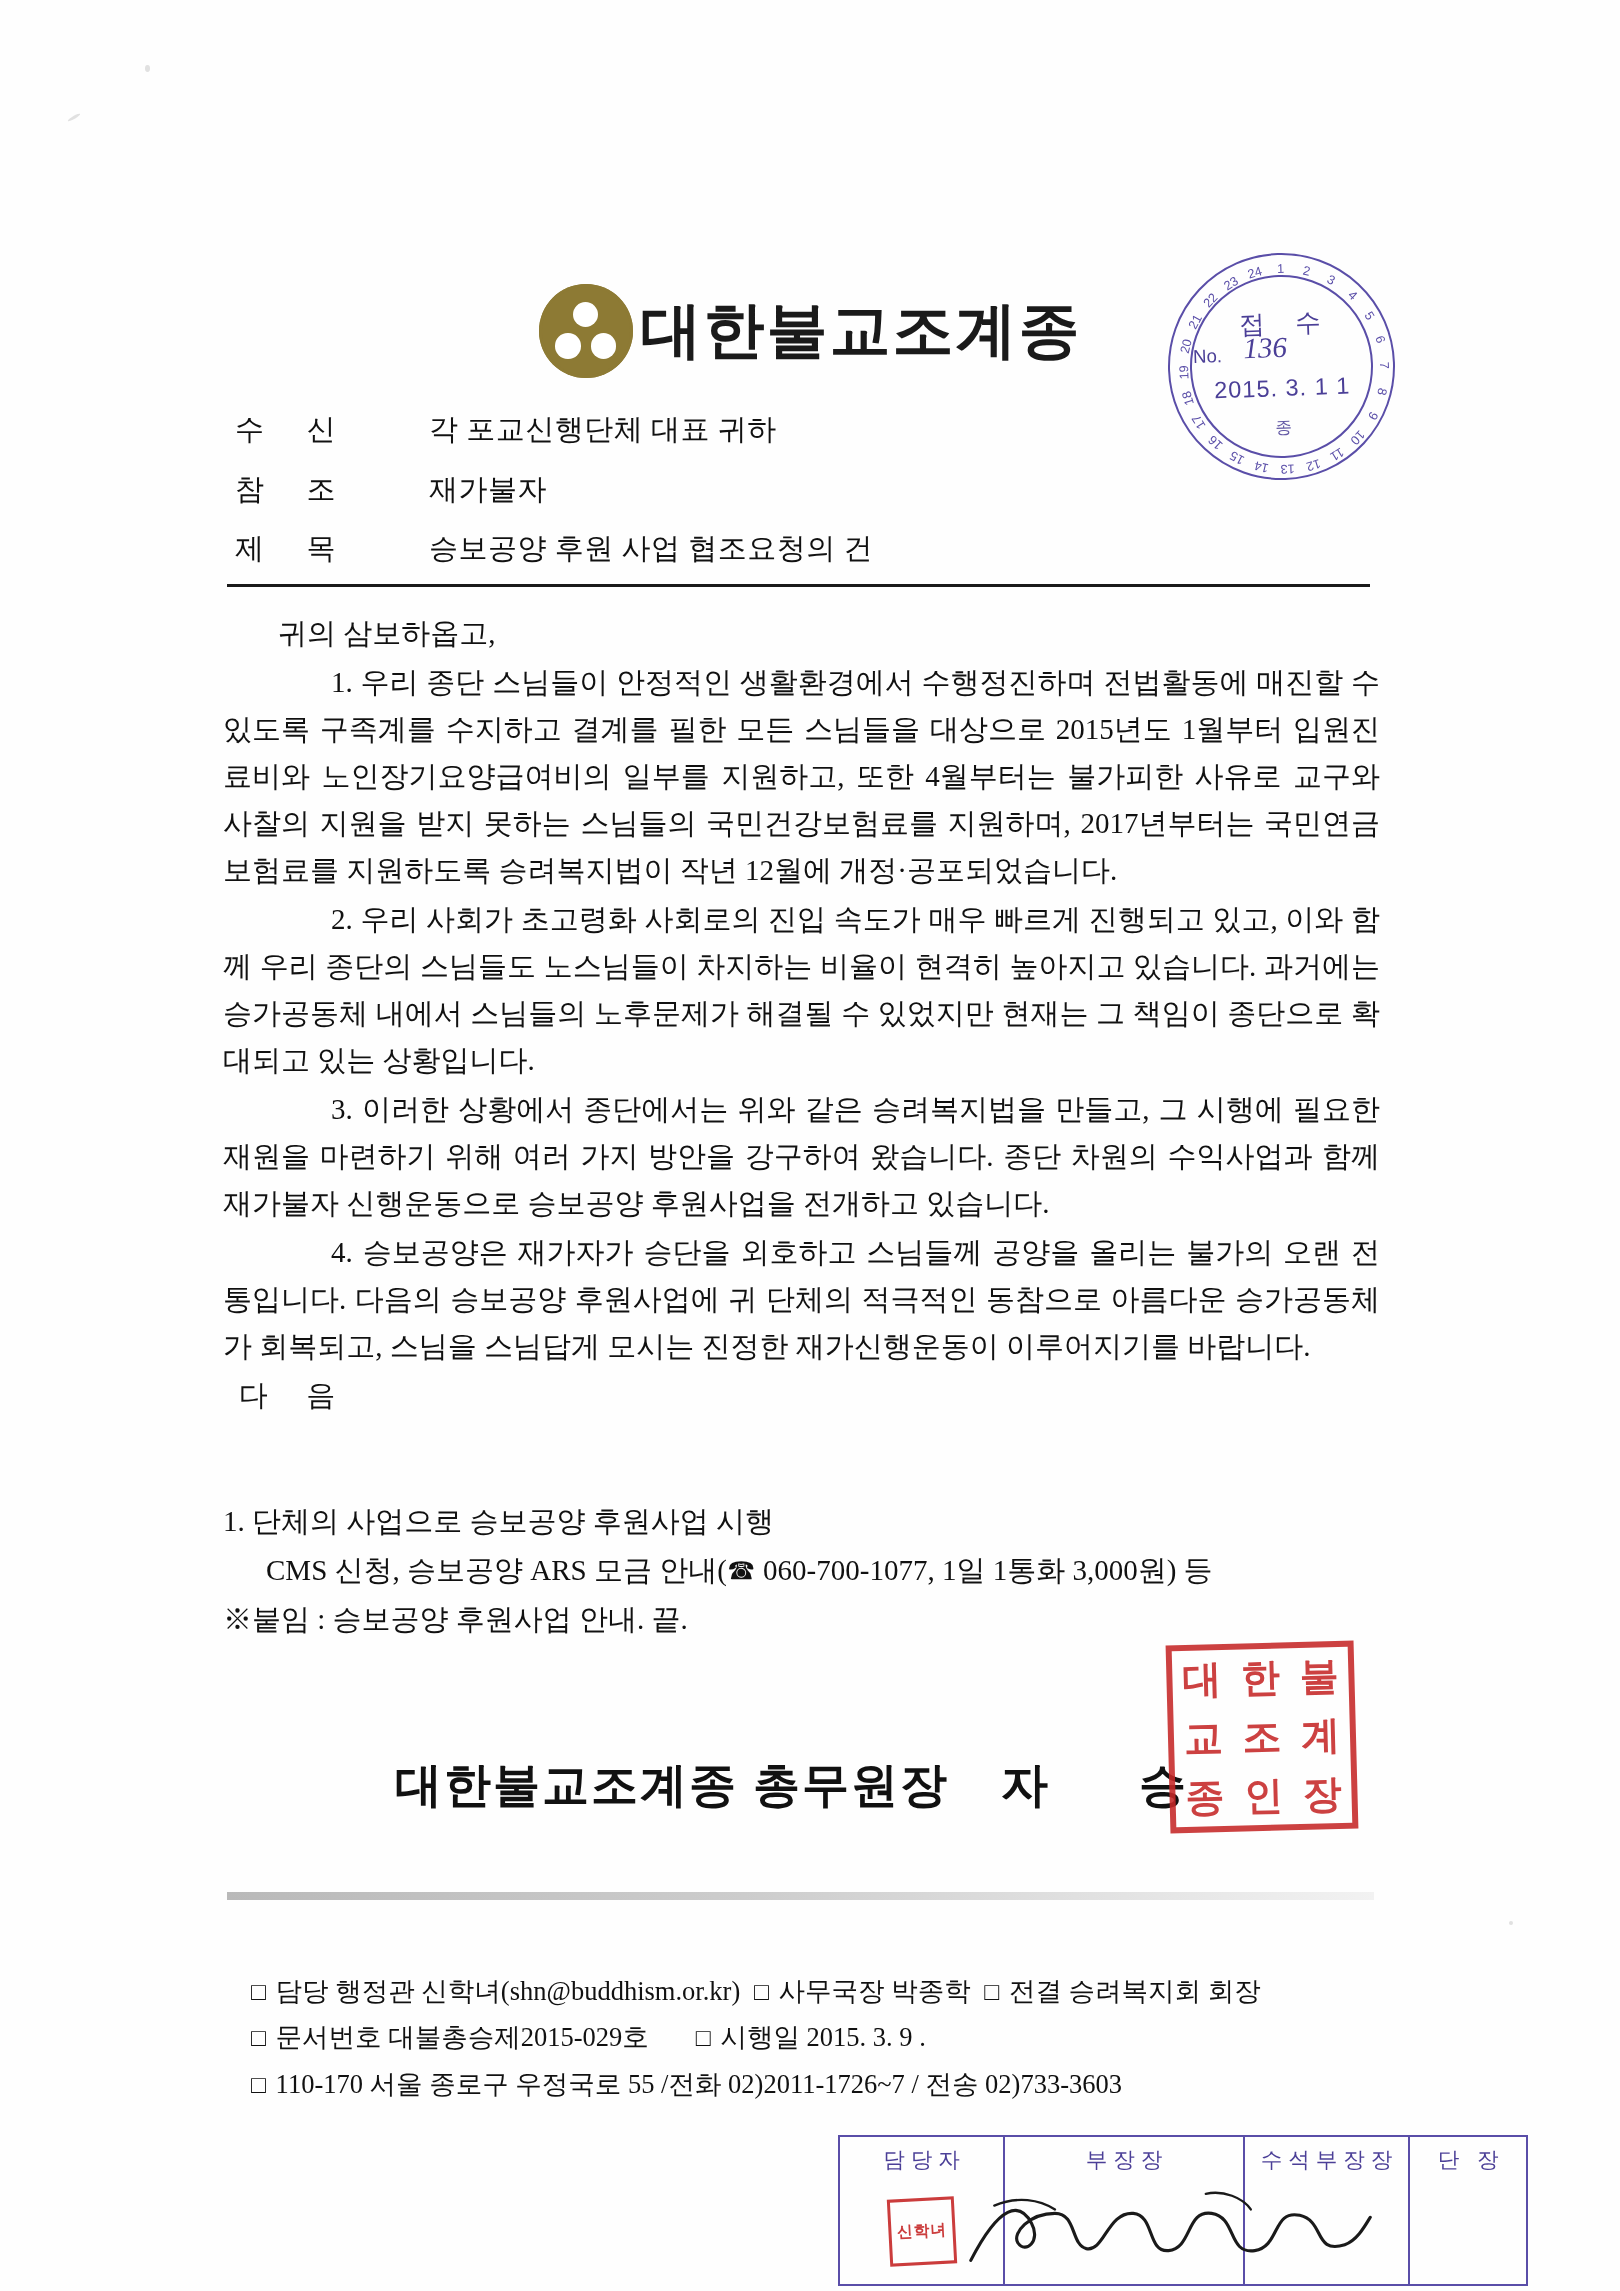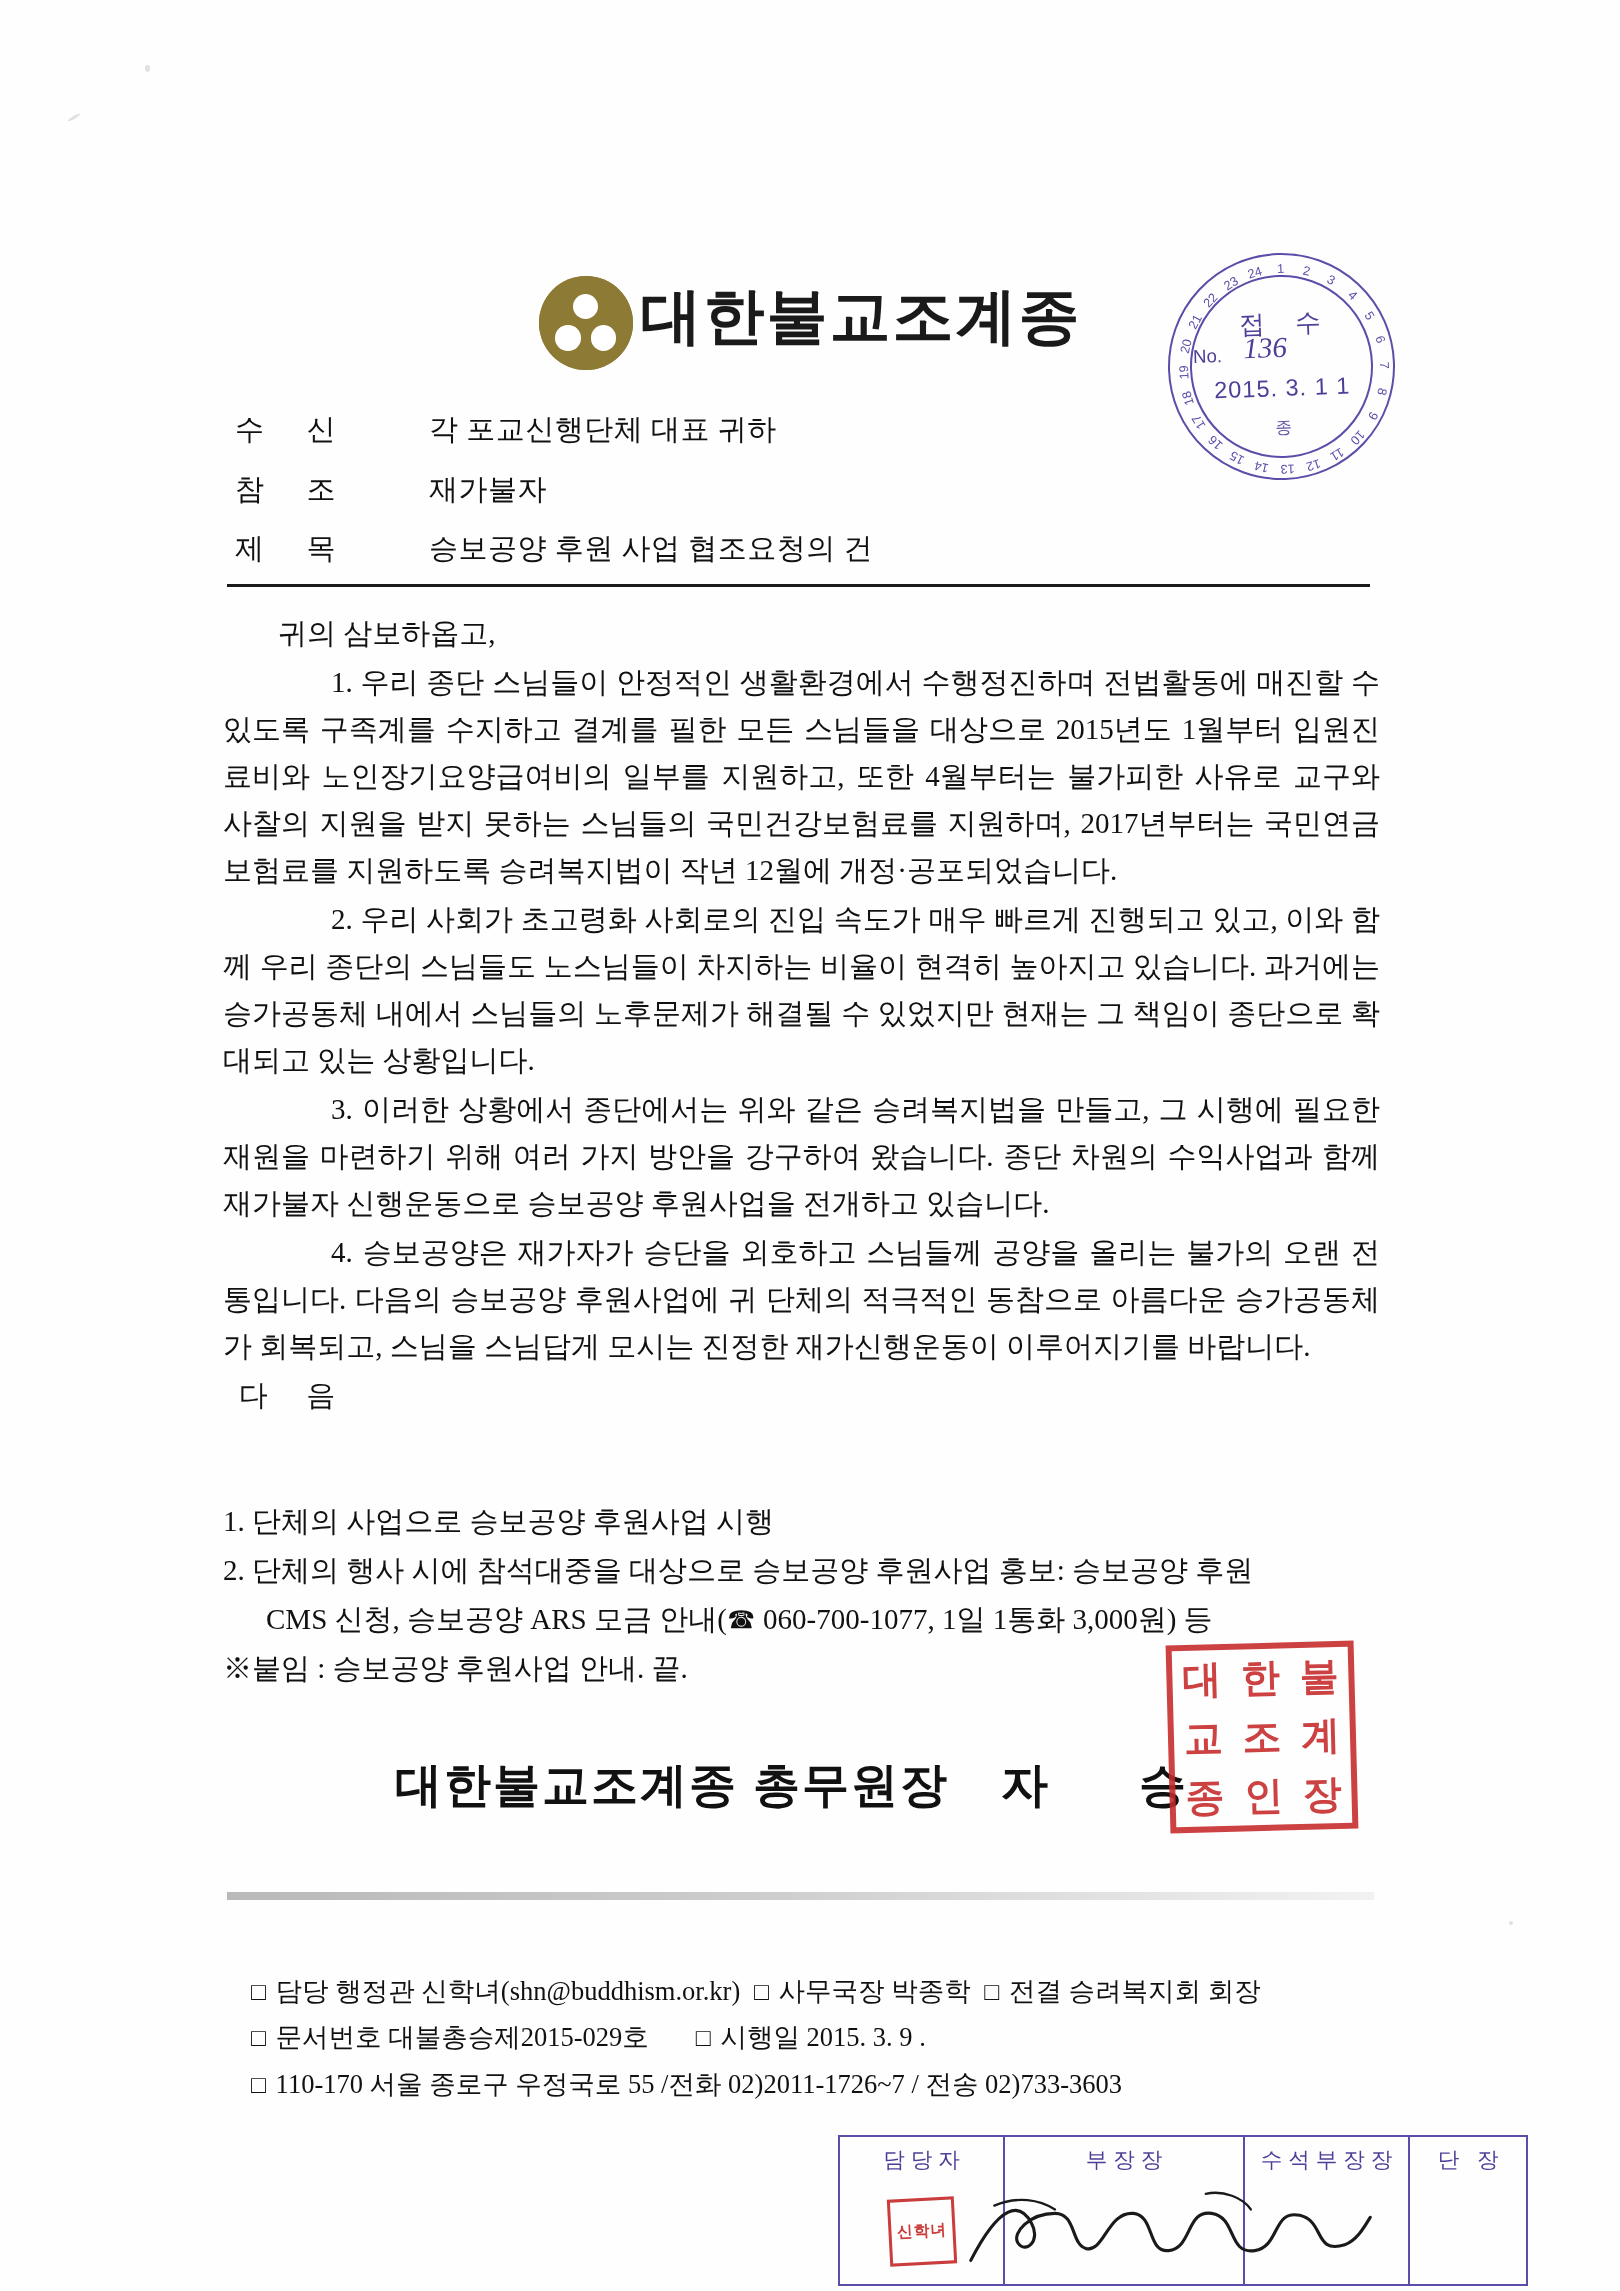--- a/index.html
+++ b/index.html
@@ -26,23 +26,24 @@
     opacity: .55;
   }
   .speck.s1 { left: 145px; top: 65px; width: 4.9px; height: 6.9px; }
   .speck.s2 { left: 67px;  top: 116px; width: 13.7px; height: 2.9px; transform: rotate(-30deg); }
   .speck.s3 { left: 1509px; top: 1921px; width: 3.9px; height: 3.9px; }
 
   
   .logo-row {
     position: absolute;
     left: 0; right: 0;
-    top: 276px;
+    top: 284px;
     display: flex;
     justify-content: center;
+    align-items: center;
     gap: 8px;
   }
   .logo-mark {
     width: 94px; height: 94px;
     border-radius: 50%;
     background: #8d7a34;
     position: relative;
     box-shadow: inset 0 0 0 2.9px #8d7a34;
   }
   .logo-mark .dot {
@@ -400,21 +401,20 @@
     <p class="p-indent">귀의 삼보하옵고,</p>
     <p class="p-indent2">1. 우리 종단 스님들이 안정적인 생활환경에서 수행정진하며 전법활동에 매진할 수 있도록 구족계를 수지하고 결계를 필한 모든 스님들을 대상으로 2015년도 1월부터 입원진료비와 노인장기요양급여비의 일부를 지원하고, 또한 4월부터는 불가피한 사유로 교구와 사찰의 지원을 받지 못하는 스님들의 국민건강보험료를 지원하며, 2017년부터는 국민연금보험료를 지원하도록 승려복지법이 작년 12월에 개정·공포되었습니다.</p>
     <p class="p-indent2">2. 우리 사회가 초고령화 사회로의 진입 속도가 매우 빠르게 진행되고 있고, 이와 함께 우리 종단의 스님들도 노스님들이 차지하는 비율이 현격히 높아지고 있습니다. 과거에는 승가공동체 내에서 스님들의 노후문제가 해결될 수 있었지만 현재는 그 책임이 종단으로 확대되고 있는 상황입니다.</p>
     <p class="p-indent2">3. 이러한 상황에서 종단에서는 위와 같은 승려복지법을 만들고, 그 시행에 필요한 재원을 마련하기 위해 여러 가지 방안을 강구하여 왔습니다. 종단 차원의 수익사업과 함께 재가불자 신행운동으로 승보공양 후원사업을 전개하고 있습니다.</p>
     <p class="p-indent2">4. 승보공양은 재가자가 승단을 외호하고 스님들께 공양을 올리는 불가의 오랜 전통입니다. 다음의 승보공양 후원사업에 귀 단체의 적극적인 동참으로 아름다운 승가공동체가 회복되고, 스님을 스님답게 모시는 진정한 재가신행운동이 이루어지기를 바랍니다.</p>
     <p class="center">다 음</p>
   </div>
 
   <div class="list">
     <p>1. 단체의 사업으로 승보공양 후원사업 시행</p>
-    <p>2. 단체의 행사 시에 참석대중을 대상으로 승보공양 후원사업 홍보: 승보공양 후원</p>
     <p class="cont">CMS 신청, 승보공양 ARS 모금 안내(☎ 060-700-1077, 1일 1통화 3,000원) 등</p>
     <p>※붙임 : 승보공양 후원사업 안내. 끝.</p>
   </div>
 
   <div class="sign">
     <span>대한불교조계종 총무원장</span>
     <span class="name">자 승</span>
   </div>
 
   <div class="seal" id="official-seal">

